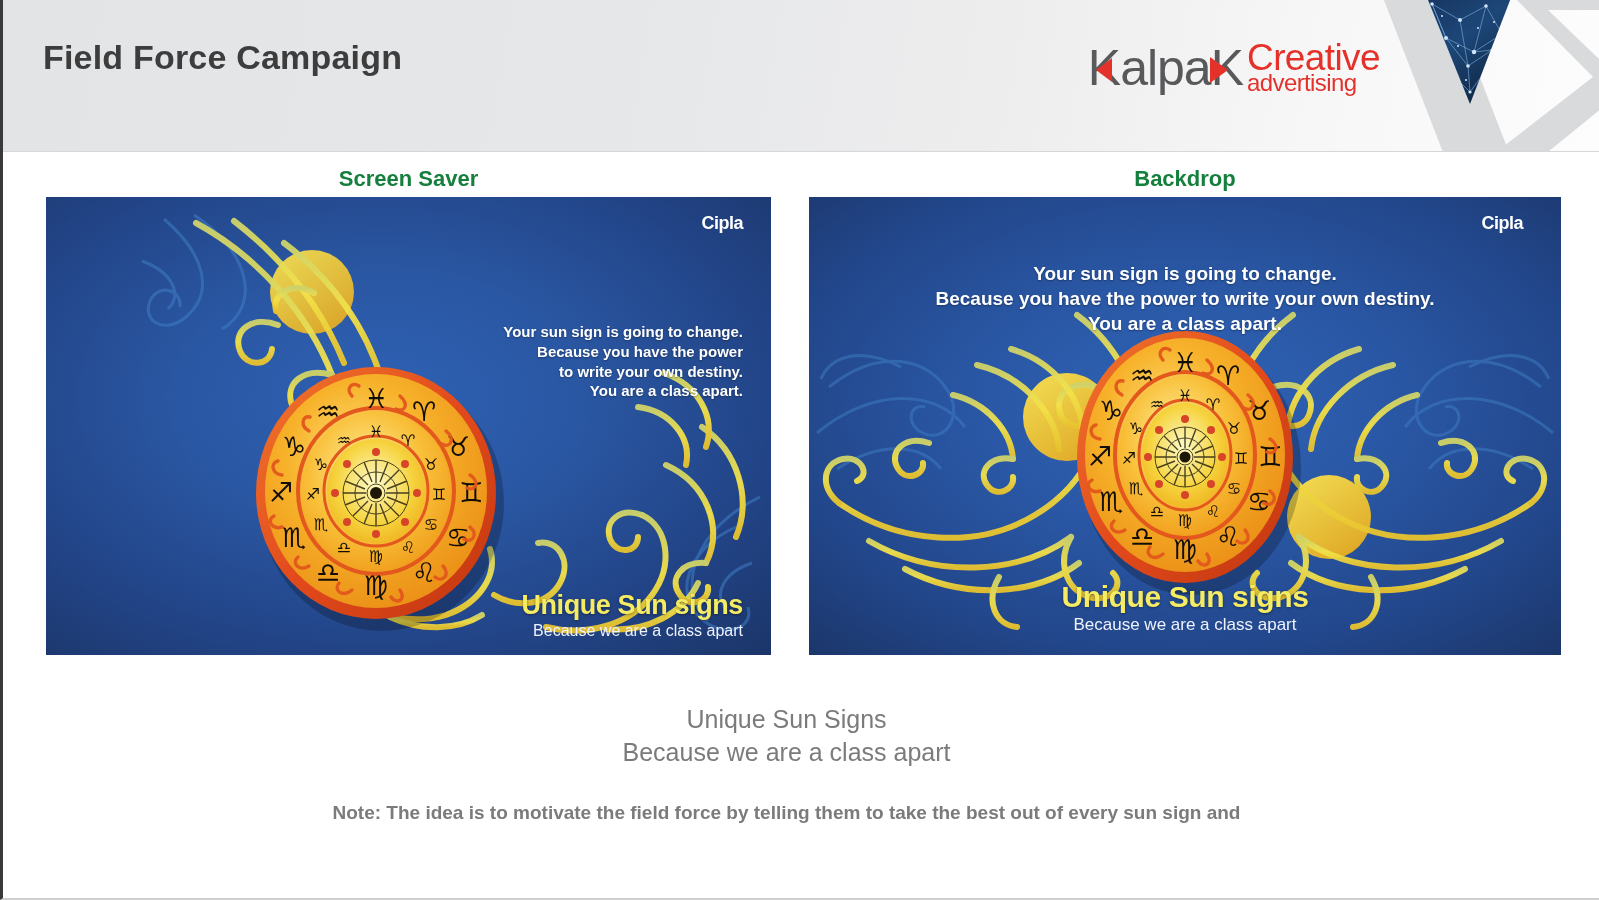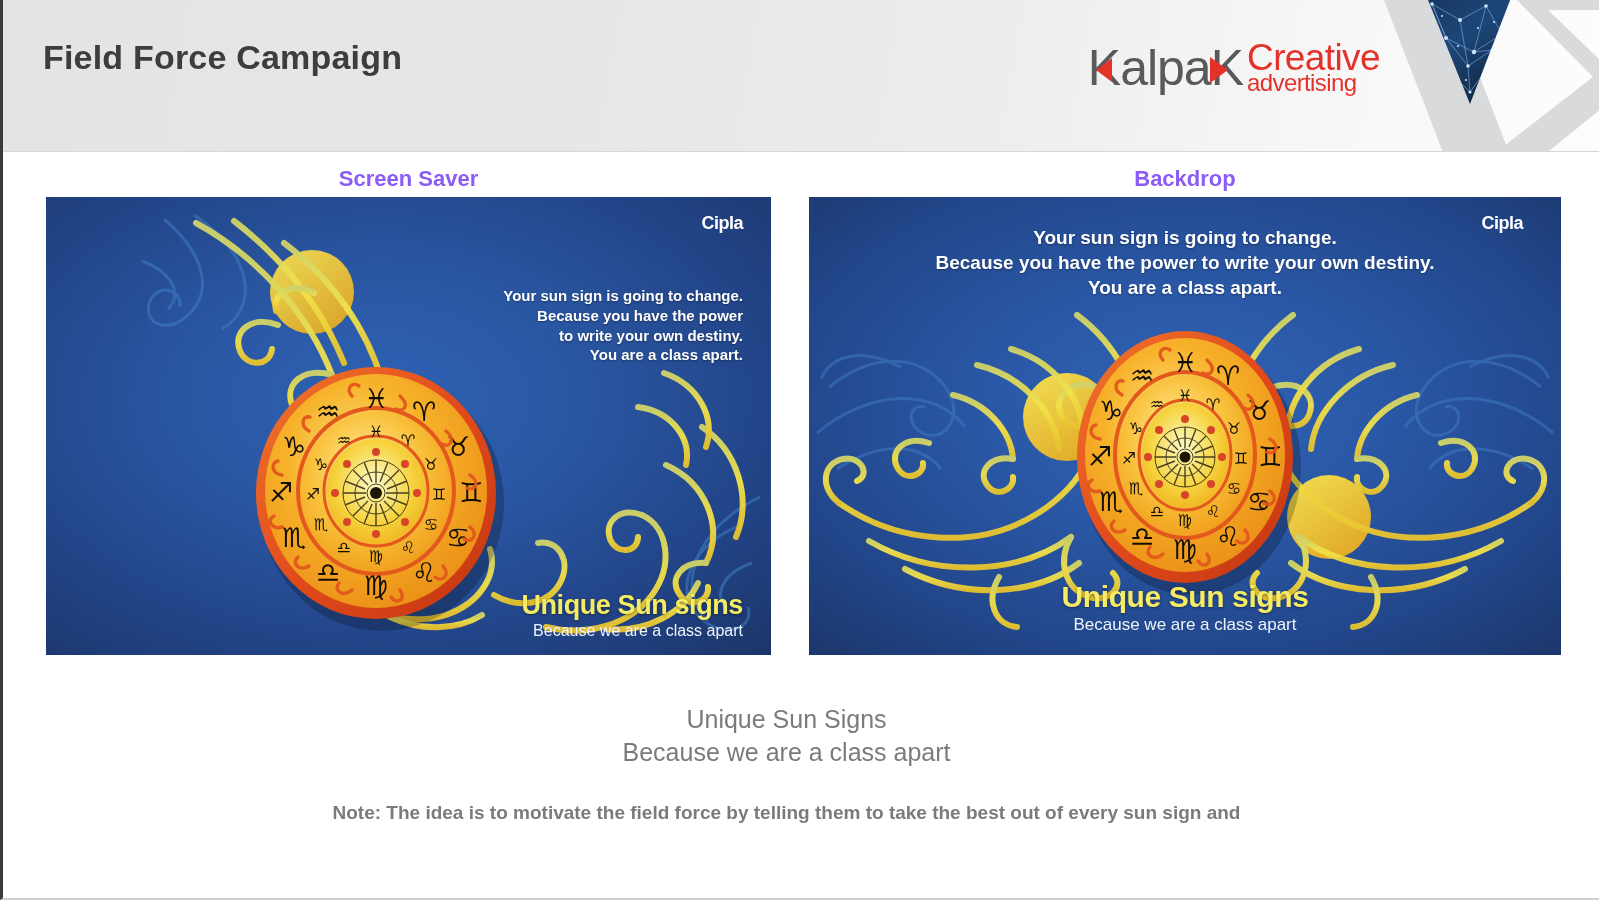--- a/index.html
+++ b/index.html
@@ -69,21 +69,21 @@
     letter-spacing: -.6px;
   }
   .logo-red .l2 { font-size: 24px; }
 
   
   .deco { position: absolute; right: 0; top: 0; width: 240px; height: 152px; }
 
   
   .panel-label {
     position: absolute;
-    font-size: 22px; font-weight: bold; color: #8b5cf6;
+    font-size: 22px; font-weight: bold; color: #15803d;
     text-align: center;
   }
   #label-screensaver { left: 43px; top: 166px; width: 725px; }
   #label-backdrop    { left: 806px; top: 166px; width: 752px; }
 
   .poster {
     position: absolute;
     overflow: hidden;
     background:
       radial-gradient(ellipse 62% 78% at 50% 46%, #2a58a8 0%, #27519d 32%, #214382 62%, #1d3a72 100%);
@@ -97,21 +97,21 @@
     position: absolute; top: 16px;
     font-size: 18px; font-weight: bold; color: #ffffff;
     letter-spacing: -.5px;
     text-align: center;
   }
   #poster-screensaver .cipla { right: 28px; }
   #poster-backdrop .cipla { right: 38px; }
 
   .poster-headline {
     position: absolute; color: #ffffff; font-weight: bold;
-    line-height: 1.32; text-shadow: 0 1px 2px rgba(0,0,0,.35);
+    line-height: 1.32; text-shadow: 0 1px 2px rgba(0,0,0,.35); margin-top: 36px;
   }
   #ss-headline {
     right: 28px; top: 89px; width: 420px;
     text-align: right; font-size: 15px;
   }
   #bd-headline {
     left: 0; top: 28px; width: 752px;
     text-align: center; font-size: 19px;
   }
 

